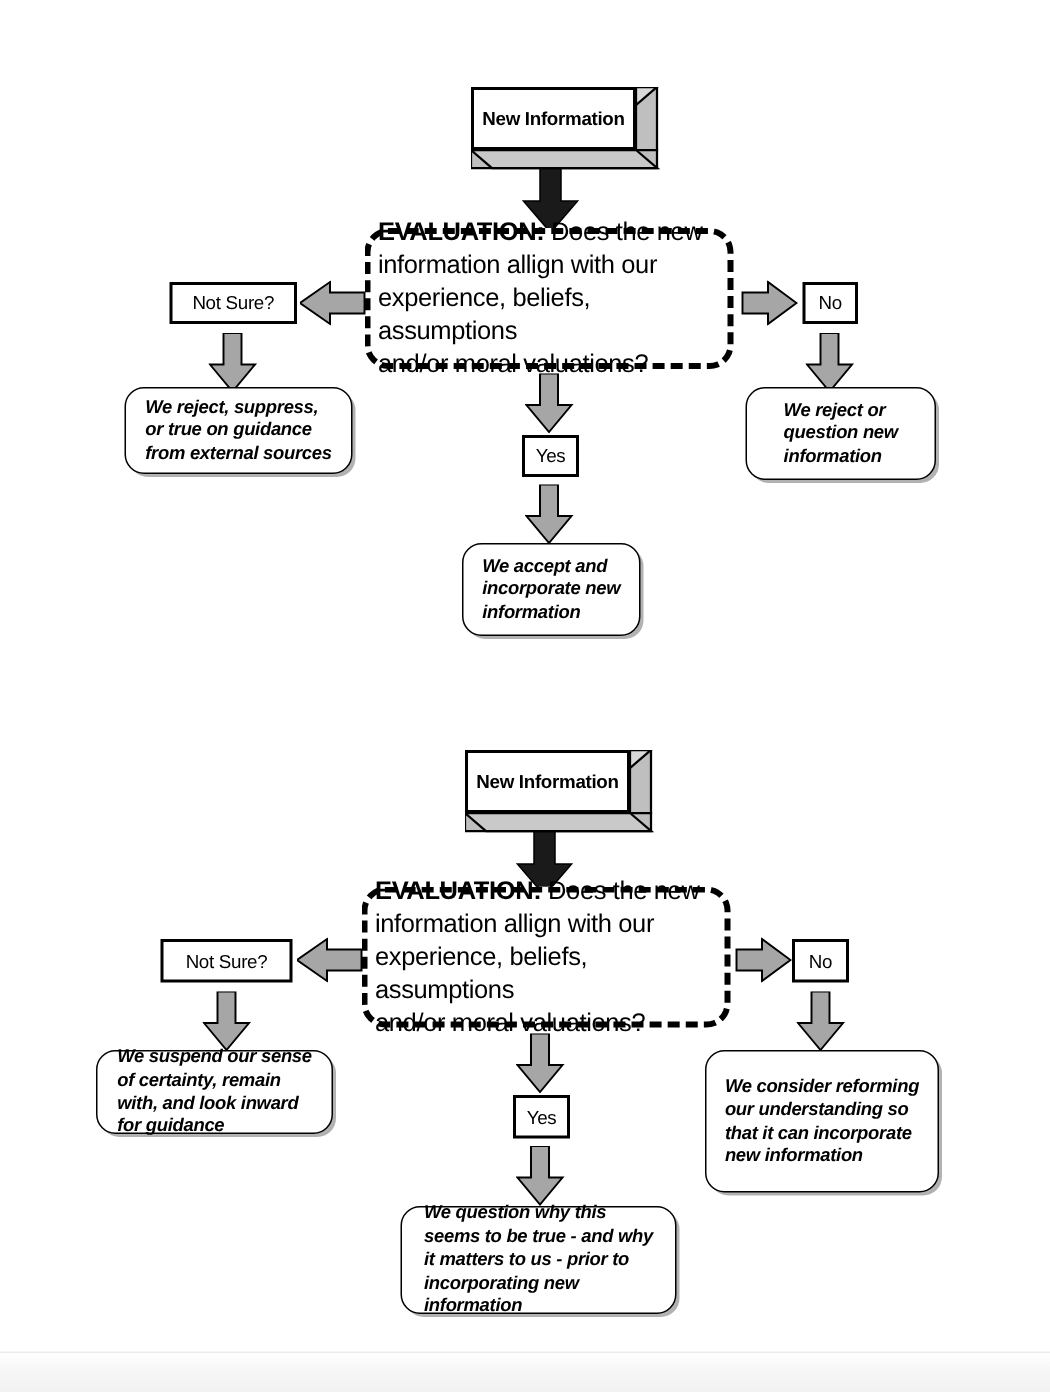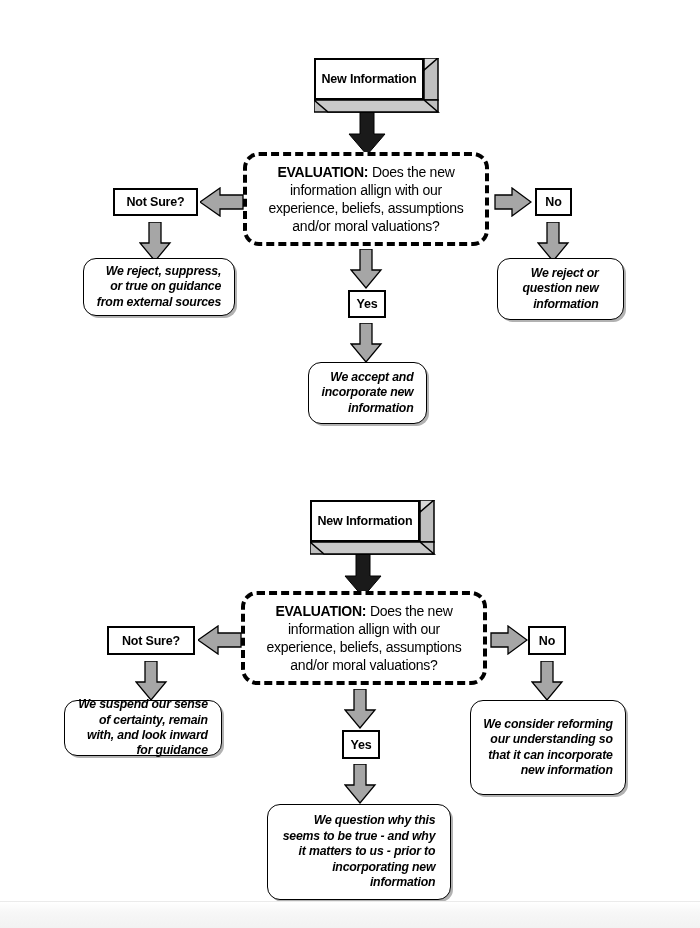--- a/index.html
+++ b/index.html
@@ -78,37 +78,37 @@
     height: 94px;
     border: 4px dashed #000000;
     border-radius: 16px;
     background: #ffffff;
     display: flex;
     align-items: center;
     justify-content: center;
     box-sizing: border-box;
   }
   .eval-text {
-    font-size: 14px;
+    font-size: 17px;
     line-height: 1.30;
-    text-align: center;
+    text-align: left;
     padding: 0 5px;
     letter-spacing: -0.25px;
   }
   .eval-text .lead { font-weight: bold; }
 
   
   .label-box {
     background: #ffffff;
     border: 2px solid #000000;
     display: flex;
     align-items: center;
     justify-content: center;
     font-size: 12.5px;
-    font-weight: bold;
+    font-weight: normal;
     letter-spacing: -0.2px;
     white-space: nowrap;
     padding: 0 7px;
     box-sizing: border-box;
   }
 
   
   .round-box {
     background: #ffffff;
     border: 1.4px solid #000000;
@@ -116,21 +116,21 @@
     display: flex;
     align-items: center;
     justify-content: center;
     box-sizing: border-box;
     box-shadow: 2.5px 2.5px 0 -0.5px rgba(0,0,0,0.30);
   }
   .round-text {
     font-size: 12.3px;
     font-style: italic;
     font-weight: bold;
-    text-align: right;
+    text-align: left;
     line-height: 1.26;
     letter-spacing: -0.2px;
     padding: 0 5px;
   }
 
   
   .arrow { position: absolute; line-height: 0; }
   svg { display: block; }
 </style>
 </head>
@@ -310,21 +310,21 @@
       </svg>
     </div>
     <div class="label-box node" style="left:342px; top:270px; width:38px; height:29px;">
       <span>Yes</span>
     </div>
     <div class="arrow" style="left:344px; top:304px;">
       <svg width="33" height="40" viewBox="0 0 33 40">
         <polygon points="10,0 22,0 22,21 31,21 16,39 1,21 10,21" fill="#a6a6a6" stroke="#000000" stroke-width="1.3"></polygon>
       </svg>
     </div>
-    <div class="round-box node" style="left:267px; top:344px; width:184px; height:96px;">
+    <div class="round-box node" style="left:267px; top:344px; width:184px; height:72px;">
       <div class="round-text">
         <span>We question why this</span><br>
         <span>seems to be true - and why</span><br>
         <span>it matters to us - prior to</span><br>
         <span>incorporating new</span><br>
         <span>information</span>
       </div>
     </div>
   </div>
 

